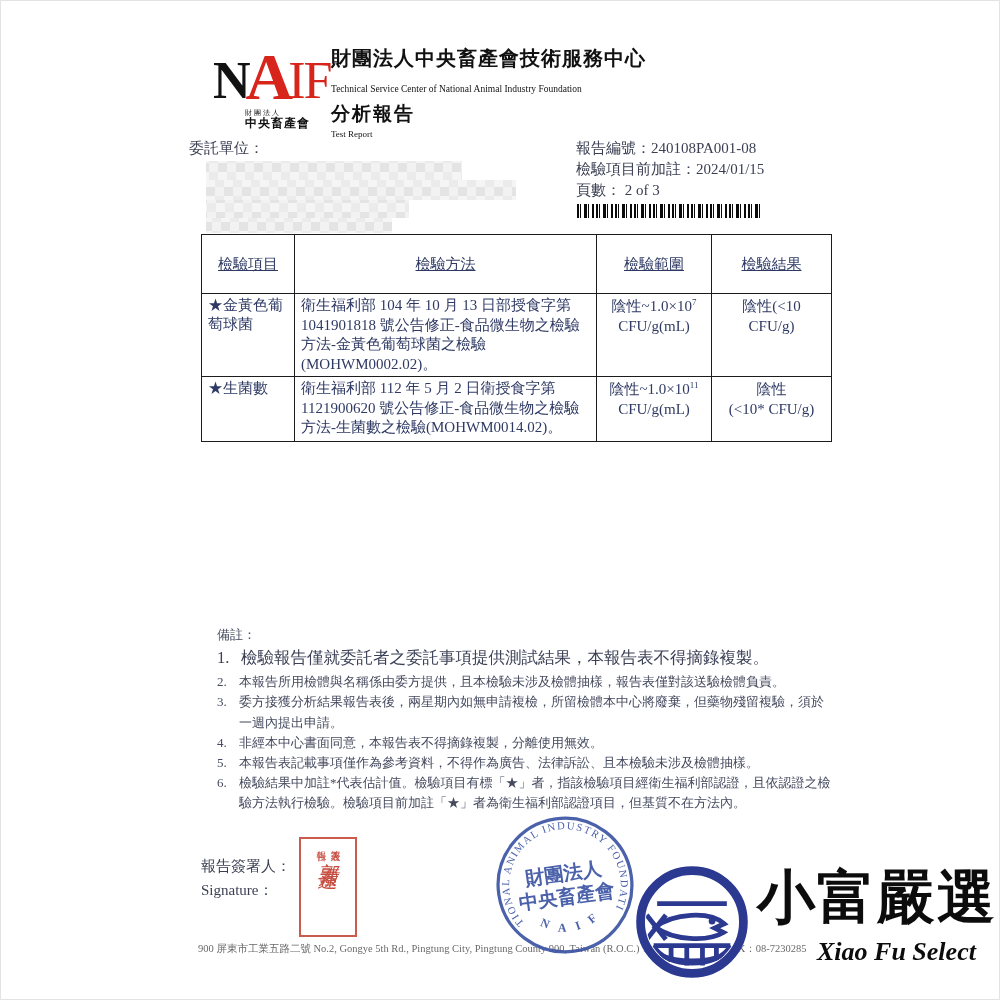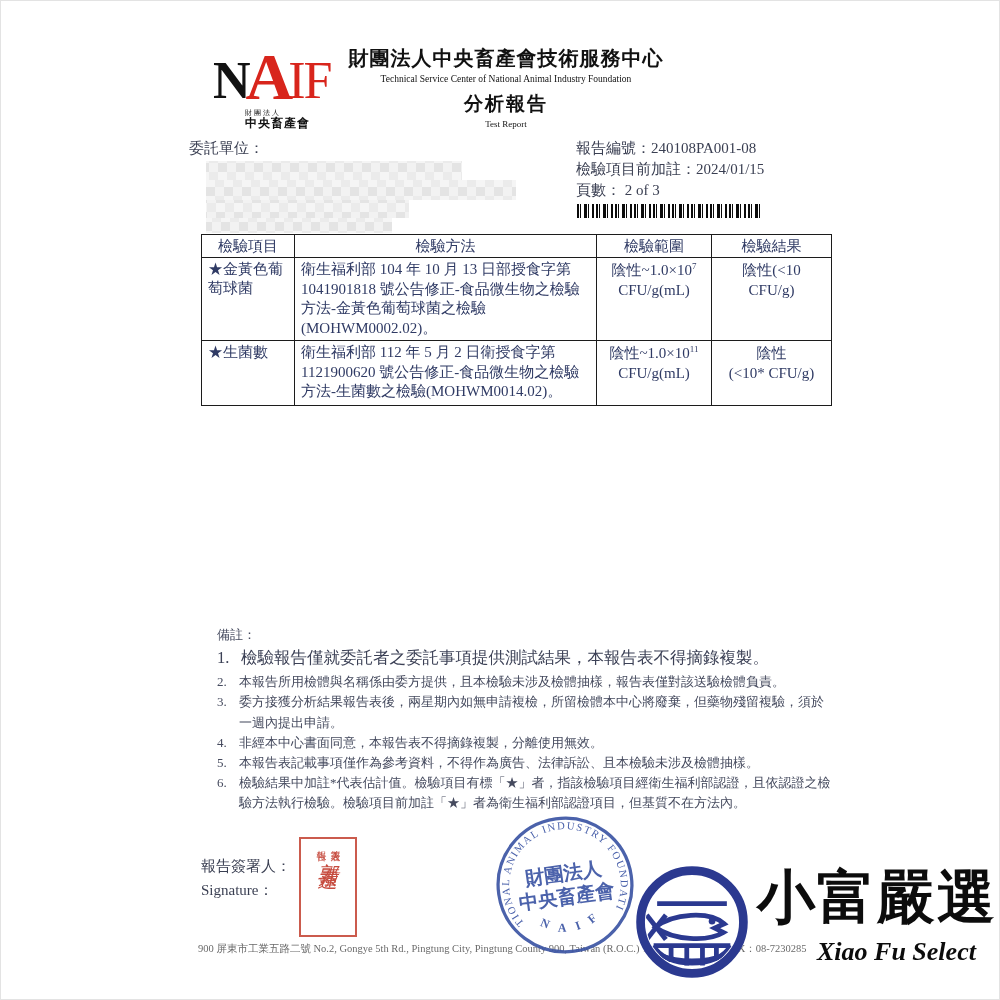--- a/index.html
+++ b/index.html
@@ -11,40 +11,40 @@
   
   .naif-logo{position:absolute;left:212px;top:42px;width:120px;height:92px;}
   .naif-letters{display:flex;align-items:flex-end;height:64px;line-height:1;}
   .naif-letters .l-n{color:#121212;font-size:52px;font-weight:800;letter-spacing:-3px;}
   .naif-letters .l-a{color:#d8251c;font-size:66px;font-weight:800;margin:0 -5px 0 -2px;transform:translateY(3px);}
   .naif-letters .l-if{color:#d8251c;font-size:52px;font-weight:400;letter-spacing:-2px;}
   .naif-sub{margin-top:2px;padding-left:32px;line-height:1.15;color:#121212;}
   .naif-sub .s1{display:block;font-size:7px;letter-spacing:2px;}
   .naif-sub .s2{display:block;font-size:12px;font-weight:bold;letter-spacing:1px;}
   
-  .header-titles{position:absolute;left:330px;top:44px;width:350px;text-align:center;color:#111;}
+  .header-titles{position:absolute;left:330px;top:44px;width:350px;color:#111;}
   .org-zh{font-size:20px;font-weight:bold;letter-spacing:1px;}
-  .org-en{font-size:9.5px;margin-top:2px;}
+  .org-en{font-size:9.5px;margin-top:12px;}
   .report-zh{font-size:19px;font-weight:bold;margin-top:7px;letter-spacing:2px;}
   .report-en{font-size:9px;margin-top:2px;}
   
   .client-label{position:absolute;left:188px;top:138px;font-size:15px;color:#3a3f52;}
   .pix{position:absolute;background:conic-gradient(#e4e4e4 90deg,#f5f5f5 90deg 180deg,#ebebeb 180deg 270deg,#f2f2f2 270deg);background-size:18px 18px;}
   .pix.b1{left:205px;top:160px;width:256px;height:19px;background-position:3px 2px;}
   .pix.b2{left:205px;top:179px;width:310px;height:20px;background-position:9px 7px;}
   .pix.b3{left:205px;top:199px;width:203px;height:18px;background-position:1px 12px;}
   .pix.b4{left:205px;top:217px;width:186px;height:15px;background-position:6px 4px;}
   
   .report-info{position:absolute;left:575px;top:137px;font-size:15px;color:#3a3f52;line-height:21px;}
   .barcode{position:absolute;left:576px;top:203px;width:186px;height:14px;
     background:repeating-linear-gradient(90deg,#0a0a0a 0 2px,#fff 2px 3px,#0a0a0a 3px 4px,#fff 4px 7px,#0a0a0a 7px 10px,#fff 10px 11px,#0a0a0a 11px 12px,#fff 12px 15px,#0a0a0a 15px 17px,#fff 17px 19px);}
   
   .result-table{position:absolute;left:200px;top:233px;width:610px;border-collapse:collapse;table-layout:fixed;color:#2f3a64;font-size:15px;}
   .result-table th,.result-table td{border:1.6px solid #1c1c1c;padding:2px 6px;vertical-align:top;}
-  .result-table th{font-weight:normal;text-align:center;height:22px;vertical-align:middle;padding:0 2px;}
+  .result-table th{font-weight:normal;text-align:center;height:22px;vertical-align:middle;padding:18px 2px;text-decoration:underline;}
   .result-table .c1{width:88px;}
   .result-table .c2{width:297px;}
   .result-table .c3{width:110px;}
   .result-table .c4{width:115px;}
   .result-table td.method{line-height:1.3;margin-top:36px;}
   .result-table td.range,.result-table td.result{text-align:center;line-height:1.35;}
   .result-table tr.r1 td{height:72px;}
   .result-table tr.r2 td{height:60px;}
   .result-table sup{font-size:9px;}
   

